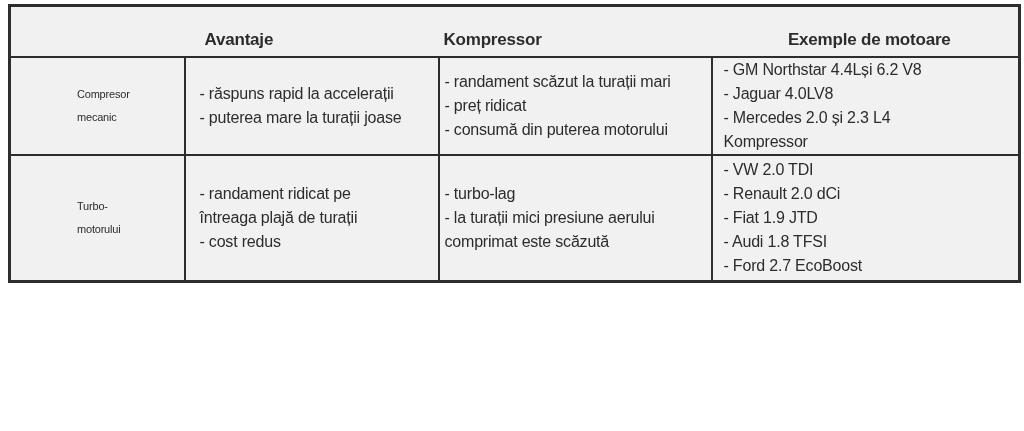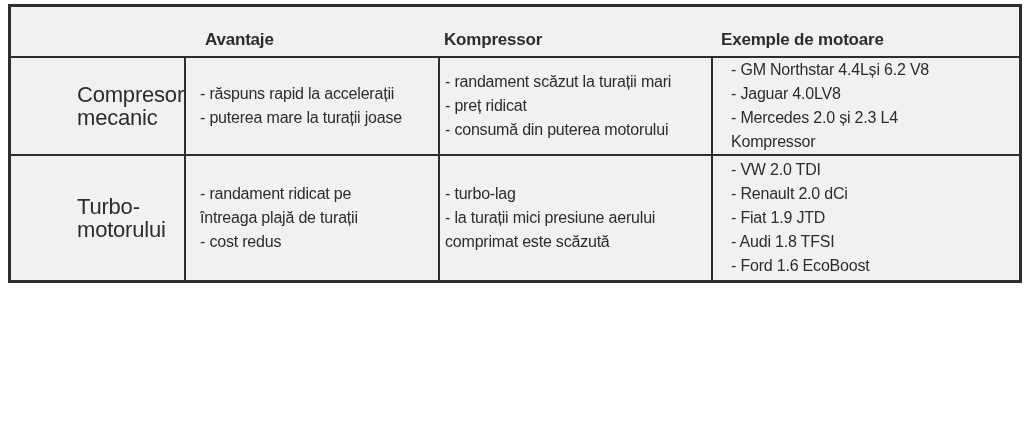--- a/index.html
+++ b/index.html
@@ -49,35 +49,35 @@
     border-top-style: none;
     vertical-align: bottom;
     padding-bottom: 6px;
     font-size: 17px;
     font-weight: bold;
     letter-spacing: -0.2px;
     white-space: pre;
   }
   thead th.h-adv { padding-left: 20px; }
   thead th.h-dis { padding-left: 5px; }
-  thead th.h-ex  { padding-left: 9px; }
+  thead th.h-ex  { padding-left: 9px; text-align: center; }
 
   tbody tr.r1 { height: 95px; }
   tbody tr.r2 { height: 127px; }
   tbody td {
     vertical-align: middle;
     font-size: 16px;
     line-height: 24px;
     letter-spacing: -0.2px;
     white-space: pre;
   }
-  td.name { padding-left: 66px; font-size: 22px; line-height: 23px; }
+  td.name { padding-left: 66px; font-size: 11px; line-height: 23px; }
   td.adv  { padding-left: 14px; }
   td.dis  { padding-left: 5px;  }
-  td.ex   { padding-left: 18px;  }
+  td.ex   { padding-left: 11px;  }
 </style>
 </head>
 <body>
 
 <div class="page">
   <table class="cmp-table">
     <colgroup>
       <col class="c1">
         <col class="c2">
         <col class="c3">
@@ -111,17 +111,17 @@
         <td class="adv">- randament ridicat pe
 întreaga plajă de turații
 - cost redus</td>
         <td class="dis">- turbo-lag
 - la turații mici presiune aerului
 comprimat este scăzută</td>
         <td class="ex">- VW 2.0 TDI
 - Renault 2.0 dCi
 - Fiat 1.9 JTD
 - Audi 1.8 TFSI
-- Ford 1.6 EcoBoost</td>
+- Ford 2.7 EcoBoost</td>
       </tr>
     </tbody>
   </table>
 </div>
 
 </body></html>

